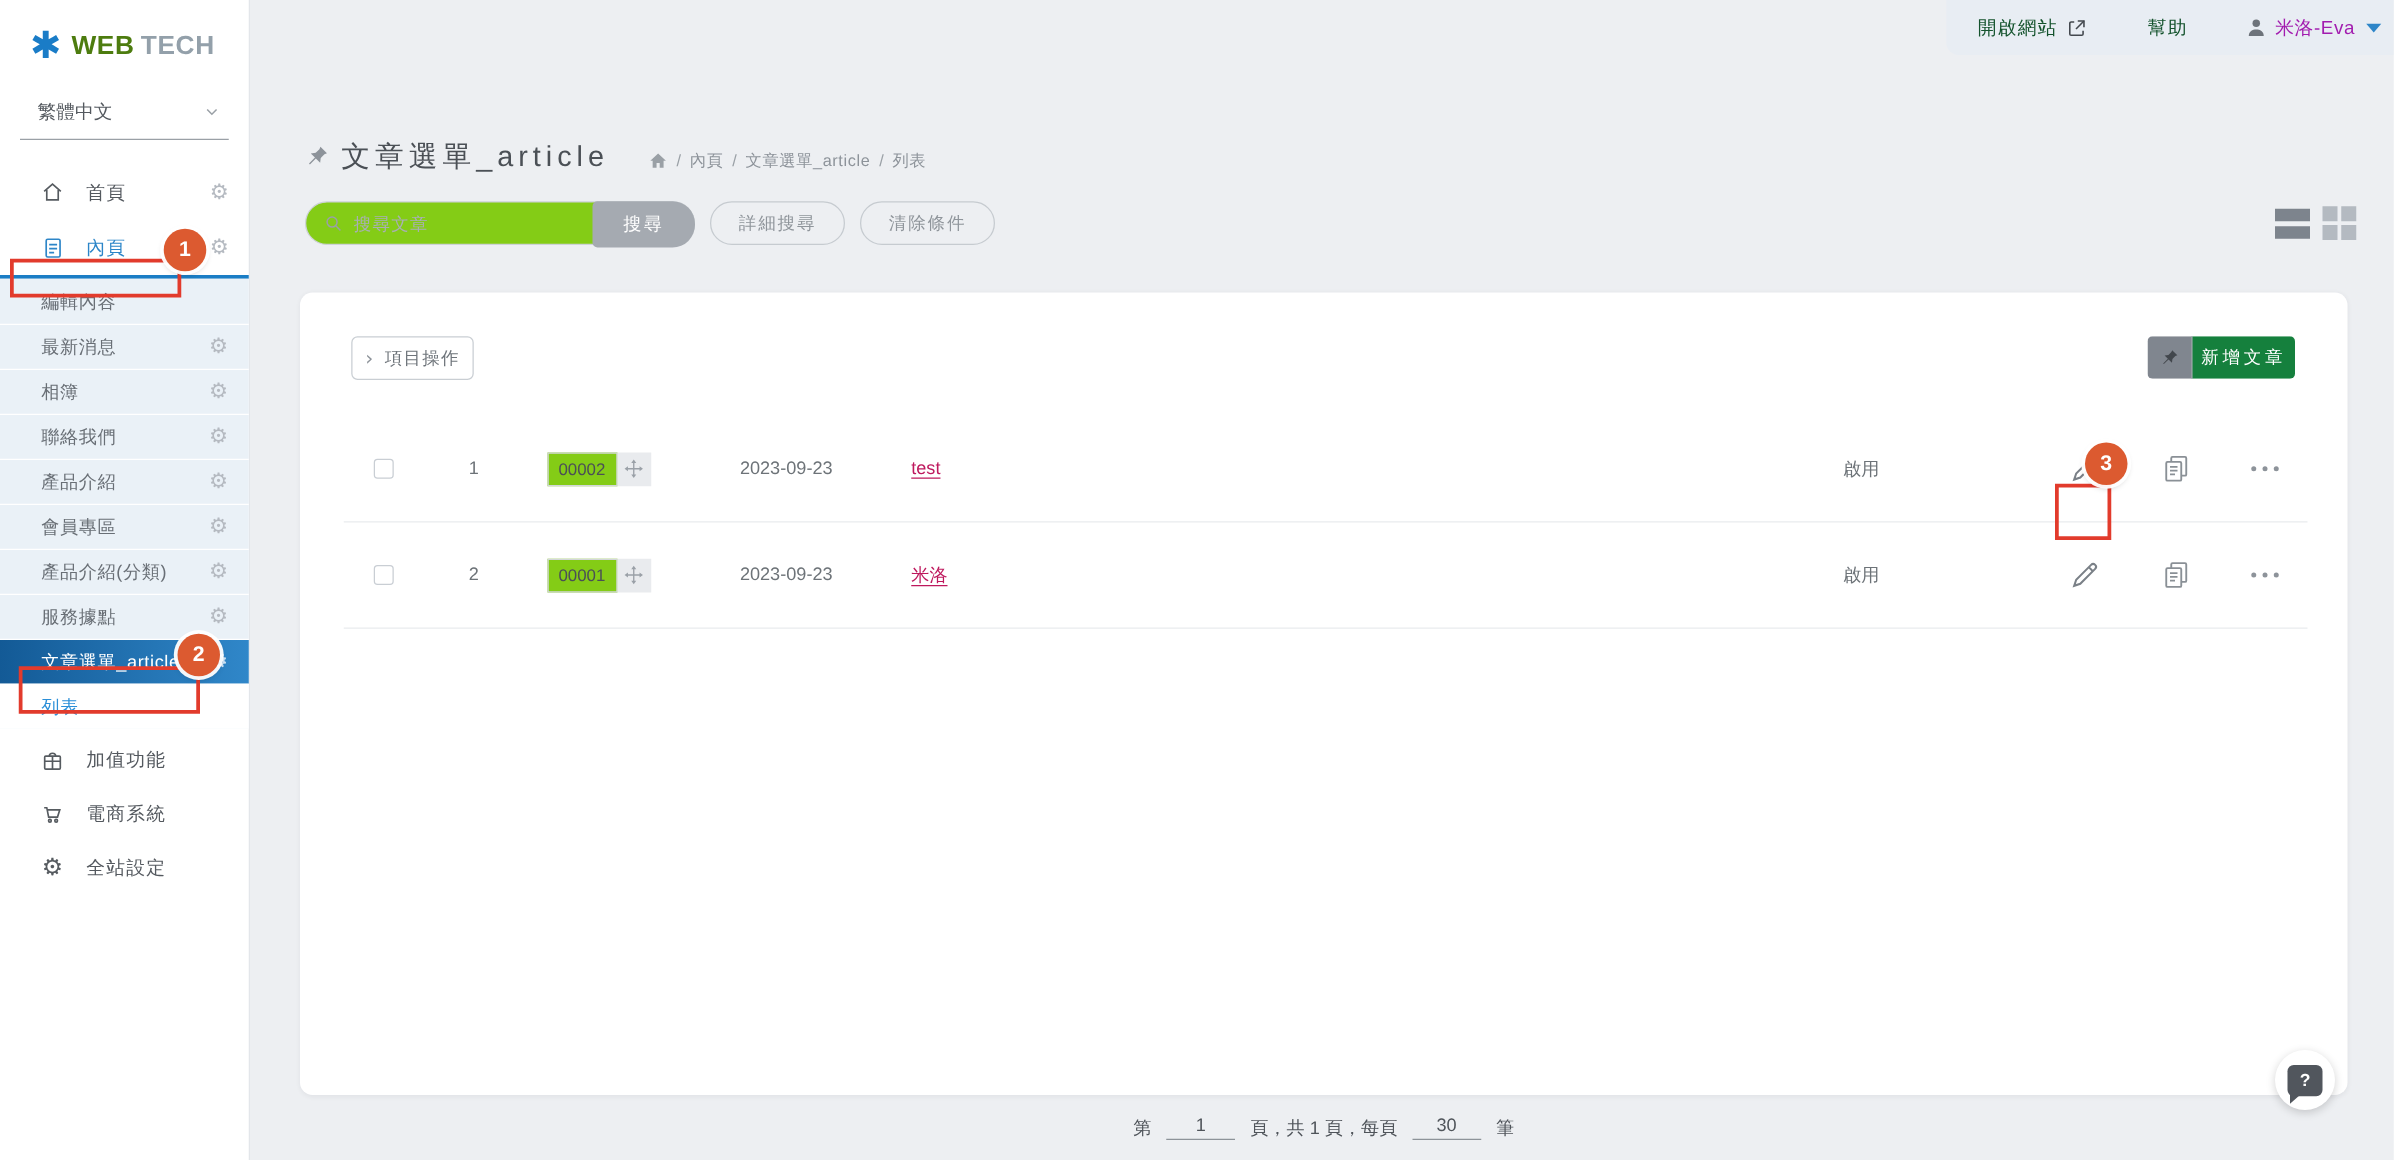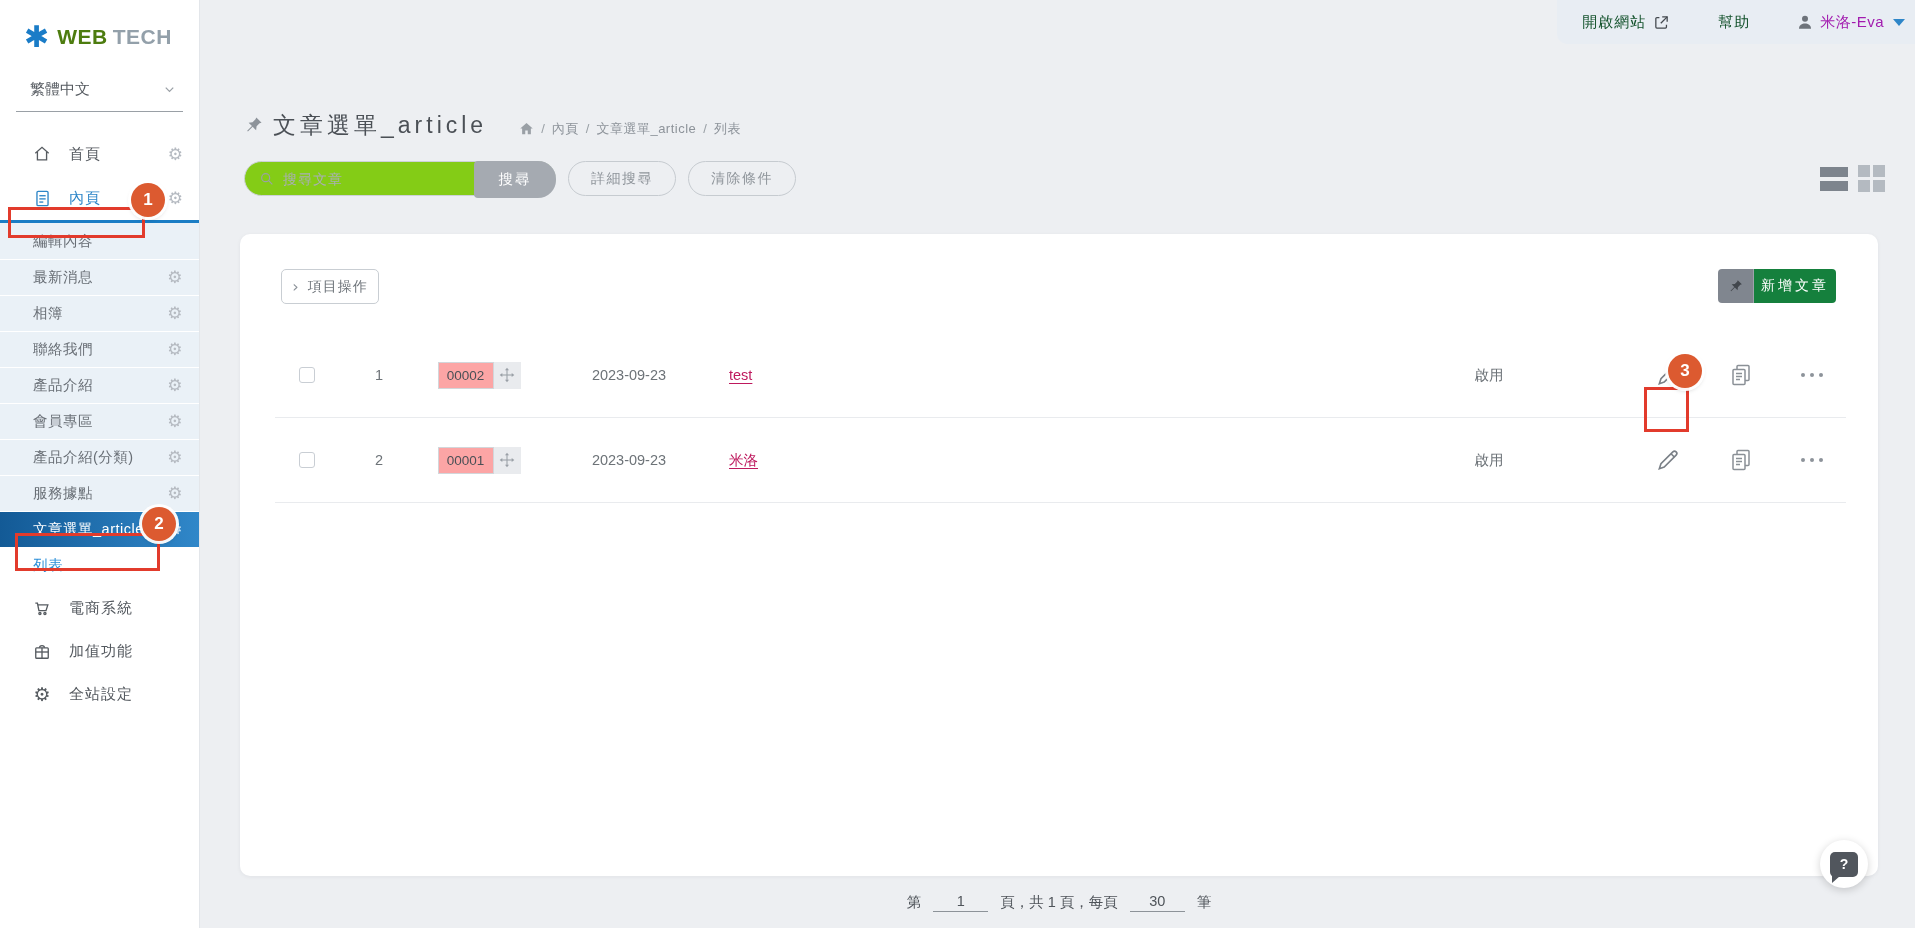--- a/index.html
+++ b/index.html
@@ -74,21 +74,21 @@
   .table { position:absolute; left:35px; top:99px; width:1571px; }
   .thead, .trow { display:grid; grid-template-columns:64px 80px 120px 180px 470px 230px 140px auto; align-items:center; }
   .thead { height:34px; background:#f2f3f5; font-size:13.5px; color:#6d7378; letter-spacing:1px; }
   .trow { height:85px; border-bottom:1px solid #e9ebee; font-size:14.5px; color:#6d7378; }
   .cell-c { text-align:center; }
   .cell-check { display:flex; justify-content:center; }
   .checkbox { width:16px; height:16px; background:#fff; border:1px solid #c9ced4; border-radius:3px; cursor:pointer; }
   .date-head { display:flex; align-items:center; justify-content:center; gap:8px; }
   .sort-dash { color:#9aa0a6; }
   .sort-widget { display:flex; justify-content:center; align-items:center; }
-  .sort-input { width:56px; height:27px; border:1px solid #d2d6da; background:#fca5a5; text-align:center; font-size:13.5px; color:#4b5056; outline:none; font-family:inherit; }
+  .sort-input { width:56px; height:27px; border:1px solid #d2d6da; background:#84cc16; text-align:center; font-size:13.5px; color:#4b5056; outline:none; font-family:inherit; }
   .move-handle { width:27px; height:27px; background:#e9ebee; display:flex; align-items:center; justify-content:center; cursor:grab; }
   .title-cell { padding-left:10px; }
   .title-link { color:#be185d; text-decoration:underline; text-underline-offset:3px; cursor:pointer; }
   .actions-cell { display:flex; align-items:center; padding-left:96px; gap:47px; }
   .icon-btn { width:26px; height:26px; display:flex; align-items:center; justify-content:center; cursor:pointer; }
   .dots { display:flex; gap:5px; cursor:pointer; }
   .dots i { width:4px; height:4px; border-radius:50%; background:#8d939a; }
 
   
   .pagination { position:absolute; left:240px; top:893px; width:1638px; display:flex; justify-content:center; align-items:center; gap:12px; font-size:14.5px; color:#4f545a; z-index:1; }
@@ -186,37 +186,37 @@
         </div>
         <div class="submenu-item active-link">
           <span>列表</span>
         </div>
       </div>
 
       <div class="nav-bottom">
         <div class="nav-item">
           <span class="nav-ic">
             <svg width="20" height="20" viewBox="0 0 24 24" fill="none" stroke="#565b60" stroke-width="1.6">
-                <path d="M4 5 H6.5 L8.3 14 H16.8 L19 7 H7"></path>
-                <circle cx="9.5" cy="17.5" r="1.3"></circle>
-                <circle cx="15.5" cy="17.5" r="1.3"></circle>
-              </svg>
-          </span>
-          <span class="nav-label">電商系統</span>
-        </div>
-        <div class="nav-item">
-          <span class="nav-ic">
-            <svg width="20" height="20" viewBox="0 0 24 24" fill="none" stroke="#565b60" stroke-width="1.6">
                 <rect x="4.5" y="7" width="15" height="12.5" rx="1"></rect>
                 <line x1="4.5" y1="12" x2="19.5" y2="12"></line>
                 <line x1="12" y1="7" x2="12" y2="19.5"></line>
                 <path d="M9 7 c0-3.6 6-3.6 6 0"></path>
               </svg>
           </span>
           <span class="nav-label">加值功能</span>
+        </div>
+        <div class="nav-item">
+          <span class="nav-ic">
+            <svg width="20" height="20" viewBox="0 0 24 24" fill="none" stroke="#565b60" stroke-width="1.6">
+                <path d="M4 5 H6.5 L8.3 14 H16.8 L19 7 H7"></path>
+                <circle cx="9.5" cy="17.5" r="1.3"></circle>
+                <circle cx="15.5" cy="17.5" r="1.3"></circle>
+              </svg>
+          </span>
+          <span class="nav-label">電商系統</span>
         </div>
         <div class="nav-item">
           <span class="nav-ic gear" style="position:static; font-size:19px; color:#565b60;">⚙</span>
           <span class="nav-label">全站設定</span>
         </div>
       </div>
     </nav>
   </aside>
 
   <div class="topstrip"></div>

